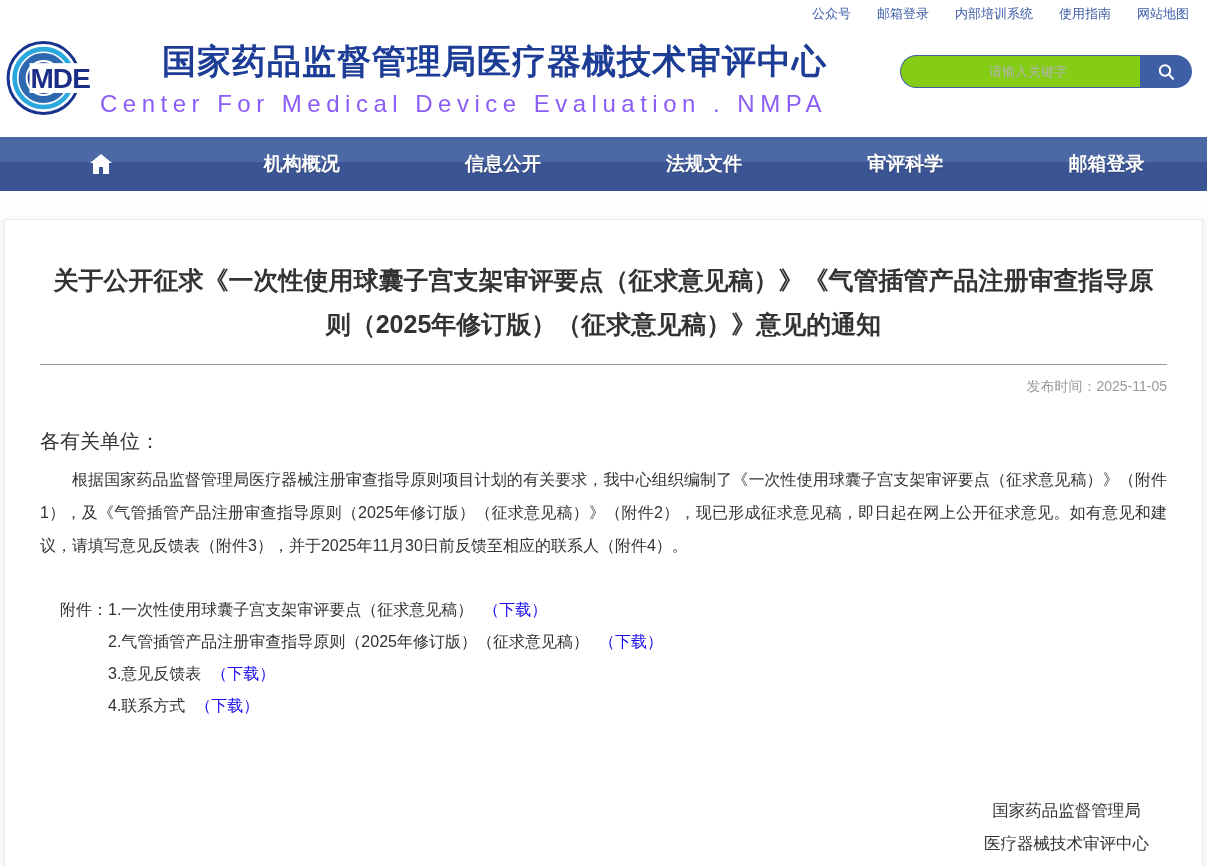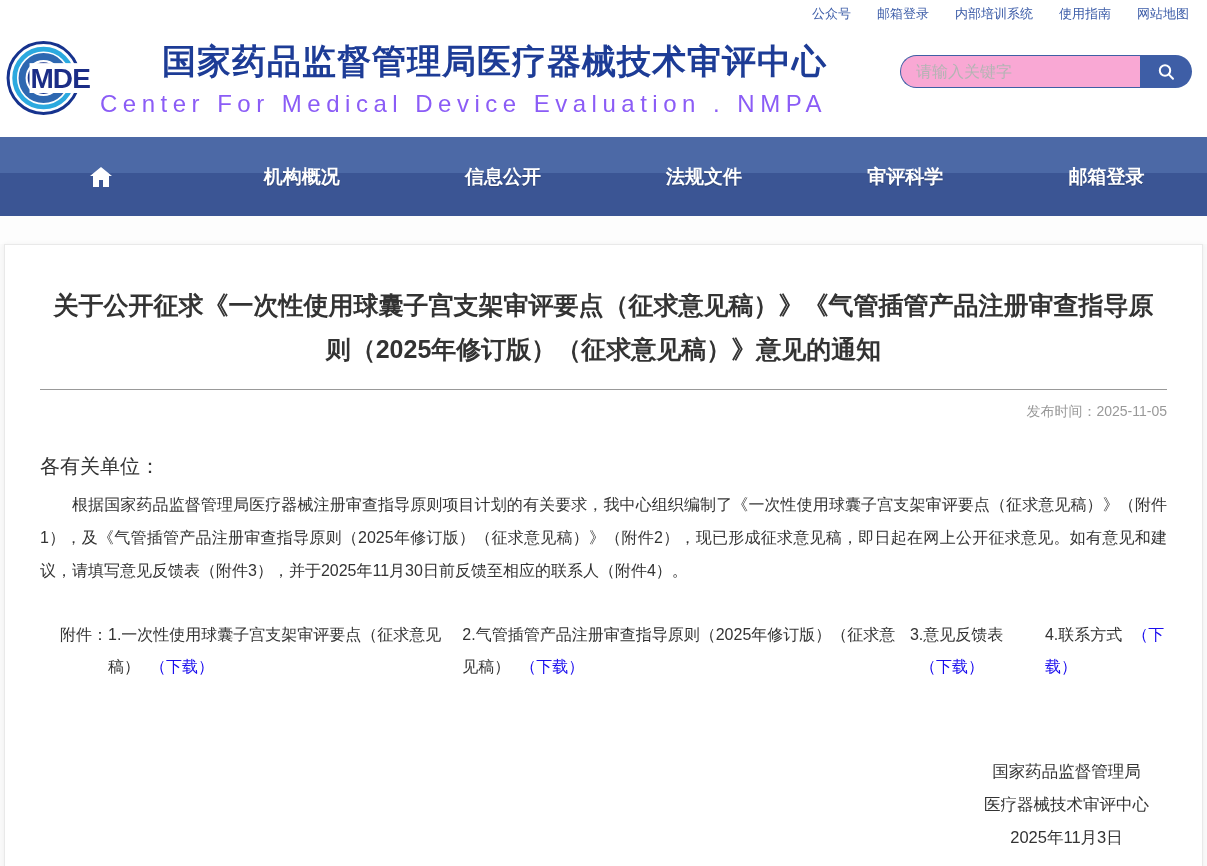--- a/index.html
+++ b/index.html
@@ -60,40 +60,41 @@
     height: 33px;
     margin-top: -14px;
   }
   .search input {
     width: 240px;
     height: 33px;
     border: 1px solid #3f5fa5;
     border-right: none;
     border-radius: 17px 0 0 17px;
     padding-left: 15px;
-    font-size: 16px;
+    font-size: 13px;
     color: #555;
     outline: none;
-    background: #f9a8d4;
+    background: #84cc16;
+    text-align: center;
   }
   .search input::placeholder { color: #b4b4b4; }
   .search button {
     width: 52px;
     height: 33px;
     border: none;
     background: #3e5ea6;
     border-radius: 0 17px 17px 0;
     cursor: pointer;
     display: flex;
     align-items: center;
     justify-content: center;
   }
   
   .nav {
-    height: 79px;
+    height: 54px;
     background: linear-gradient(to bottom, #4c69a6 0%, #4c69a6 46%, #3b5594 46%, #3b5594 100%);
     display: flex;
   }
   .nav-item {
     flex: 1 1 0;
     display: flex;
     align-items: center;
     justify-content: center;
     color: #fff;
     font-size: 19px;
@@ -142,21 +143,21 @@
     margin-top: 8px;
     text-align: justify;
   }
   .attachments {
     display: flex;
     margin-top: 32px;
     padding-left: 20px;
     font-size: 16px;
   }
   .att-label { line-height: 32px; flex: 0 0 auto; }
-  .att-items { display: flex; }
+  .att-items { display: flex; flex-direction: column; }
   .att-row { line-height: 32px; }
   .dl-link {
     color: #1a0dee;
     text-decoration: none;
     margin-left: 10px;
     cursor: pointer;
   }
   .signature {
     margin-top: 72px;
     margin-left: auto;

